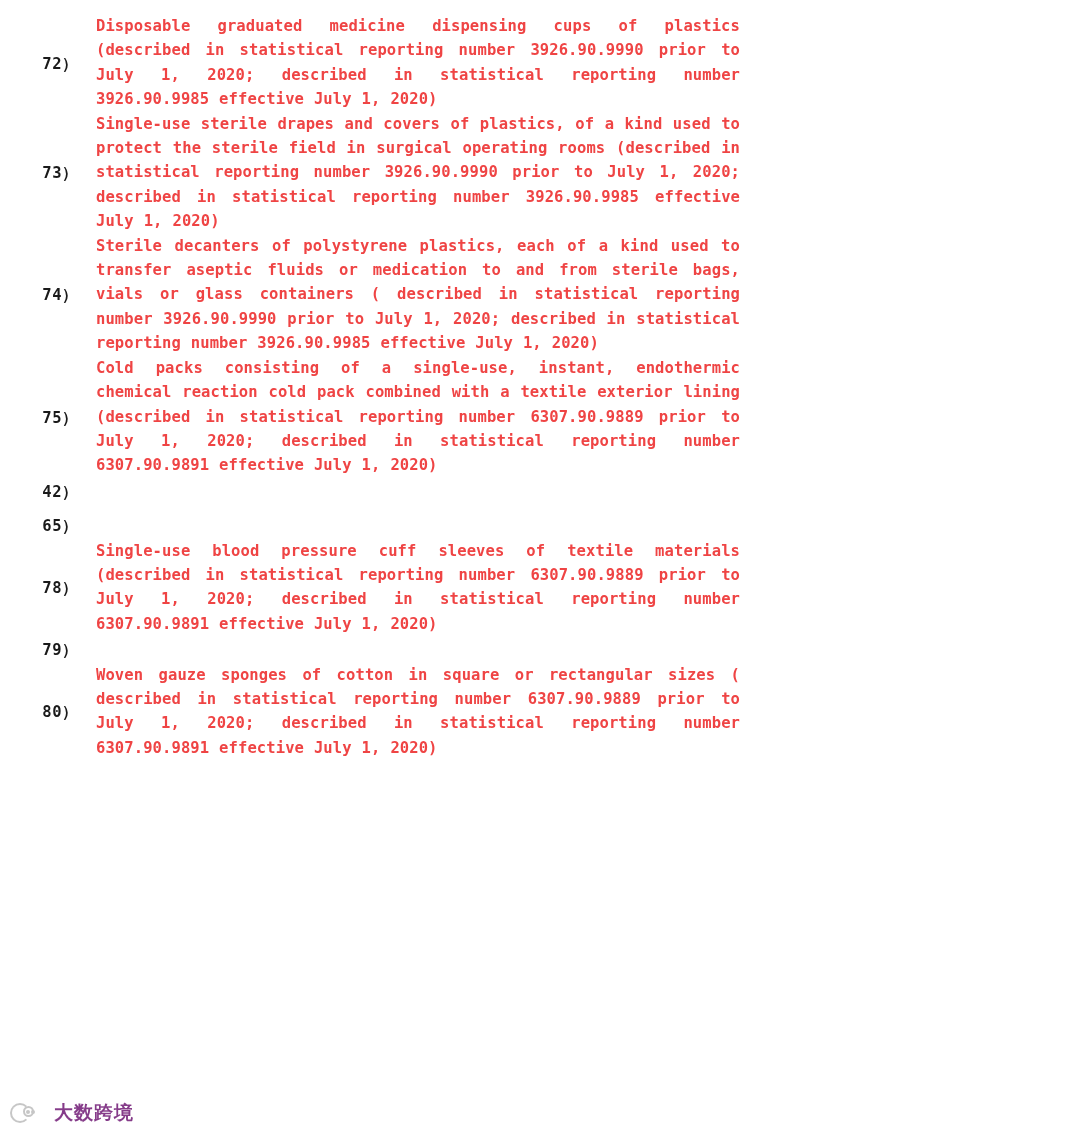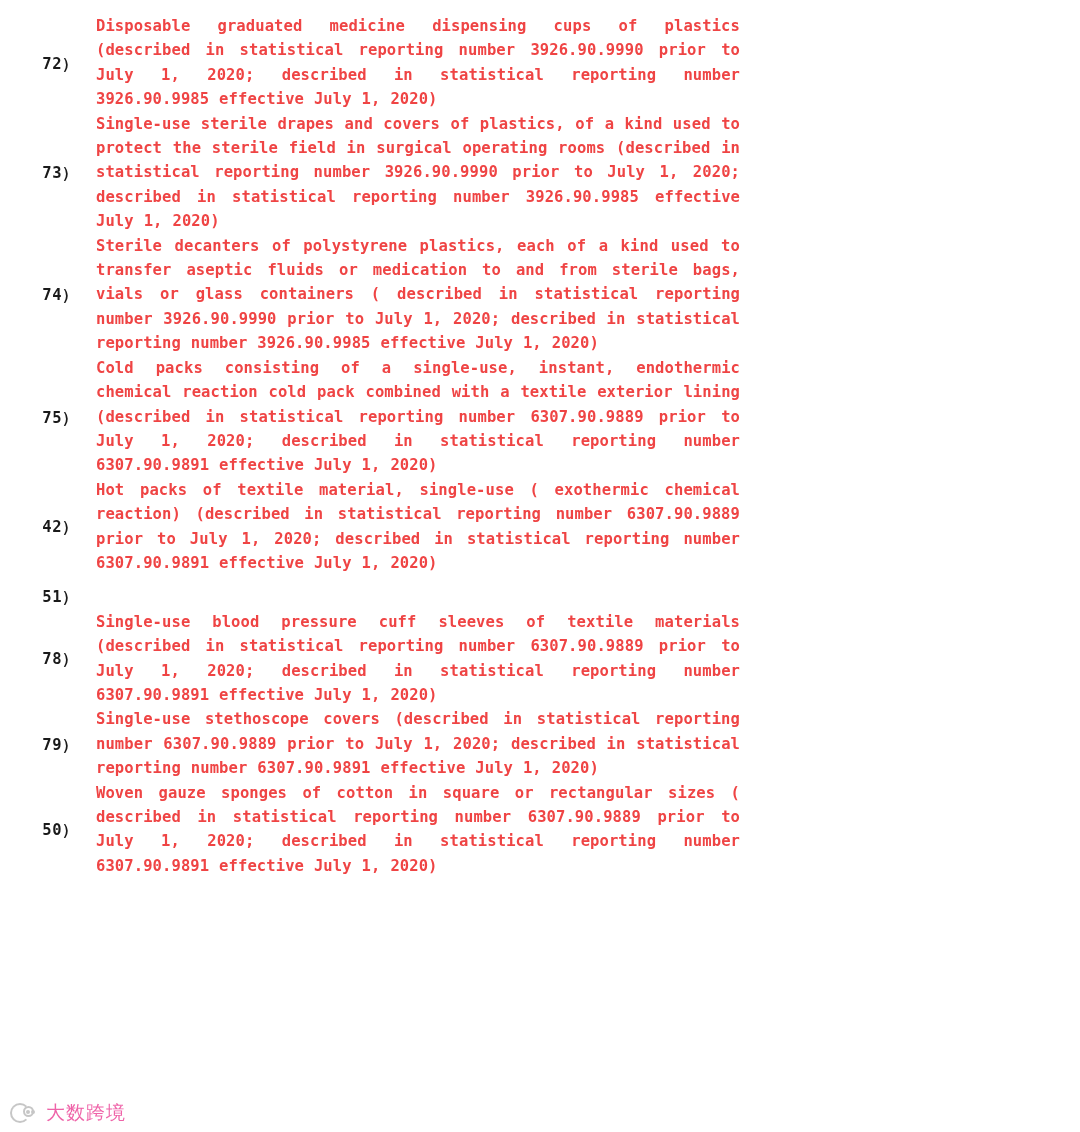--- a/index.html
+++ b/index.html
@@ -94,23 +94,24 @@
   }
   .wm-logo .dot2 {
     position: absolute;
     width: 4px; height: 4px; border-radius: 50%;
     background: #bdbdbd;
     left: 21px; top: 9.5px;
   }
   .wm-text {
     font-family: "DejaVu Sans", sans-serif;
     font-size: 19px;
-    color: #ec4899;
+    color: #701a75;
     letter-spacing: 1px;
-    font-weight: 400;
+    font-weight: 700;
+    margin-left: 8px;
   }
 </style>
 </head>
 <body>
 
 <div class="page">
 
   <div class="item">
     <div class="numwrap">
       <span class="num">72）</span>
@@ -136,48 +137,46 @@
     <div class="numwrap">
       <span class="num">75）</span>
     </div>
     <div class="txt">Cold packs consisting of a single-use, instant, endothermic chemical reaction cold pack combined with a textile exterior lining (described in statistical reporting number 6307.90.9889 prior to July 1, 2020; described in statistical reporting number 6307.90.9891 effective July 1, 2020)</div>
   </div>
 
   <div class="item">
     <div class="numwrap">
       <span class="num">42）</span>
     </div>
-    <div class="txt">Hot packs of textile material, single-use ( exothermic chemical reaction) (described in statistical reporting number 6307.90.9889 prior to July 1, 2020; described in statistical reporting number 6307.90.9891 effective July 1, 2020)</div>
   </div>
 
   <div class="gap-sm"></div>
 
   <div class="item">
     <div class="numwrap">
-      <span class="num">51）</span>
+      <span class="num">65）</span>
     </div>
   </div>
 
   <div class="item">
     <div class="numwrap">
       <span class="num">78）</span>
     </div>
     <div class="txt">Single-use blood pressure cuff sleeves of textile materials (described in statistical reporting number 6307.90.9889 prior to July 1, 2020; described in statistical reporting number 6307.90.9891 effective July 1, 2020)</div>
   </div>
 
   <div class="item">
     <div class="numwrap">
       <span class="num">79）</span>
     </div>
-    <div class="txt">Single-use stethoscope covers (described in statistical reporting number 6307.90.9889 prior to July 1, 2020; described in statistical reporting number 6307.90.9891 effective July 1, 2020)</div>
   </div>
 
   <div class="item">
     <div class="numwrap">
-      <span class="num">50）</span>
+      <span class="num">80）</span>
     </div>
     <div class="txt">Woven gauze sponges of cotton in square or rectangular sizes ( described in statistical reporting number 6307.90.9889 prior to July 1, 2020; described in statistical reporting number 6307.90.9891 effective July 1, 2020)</div>
   </div>
 
 
 </div>
 
 <div class="watermark">
   <div class="wm-logo">
     <div class="c1"></div>

